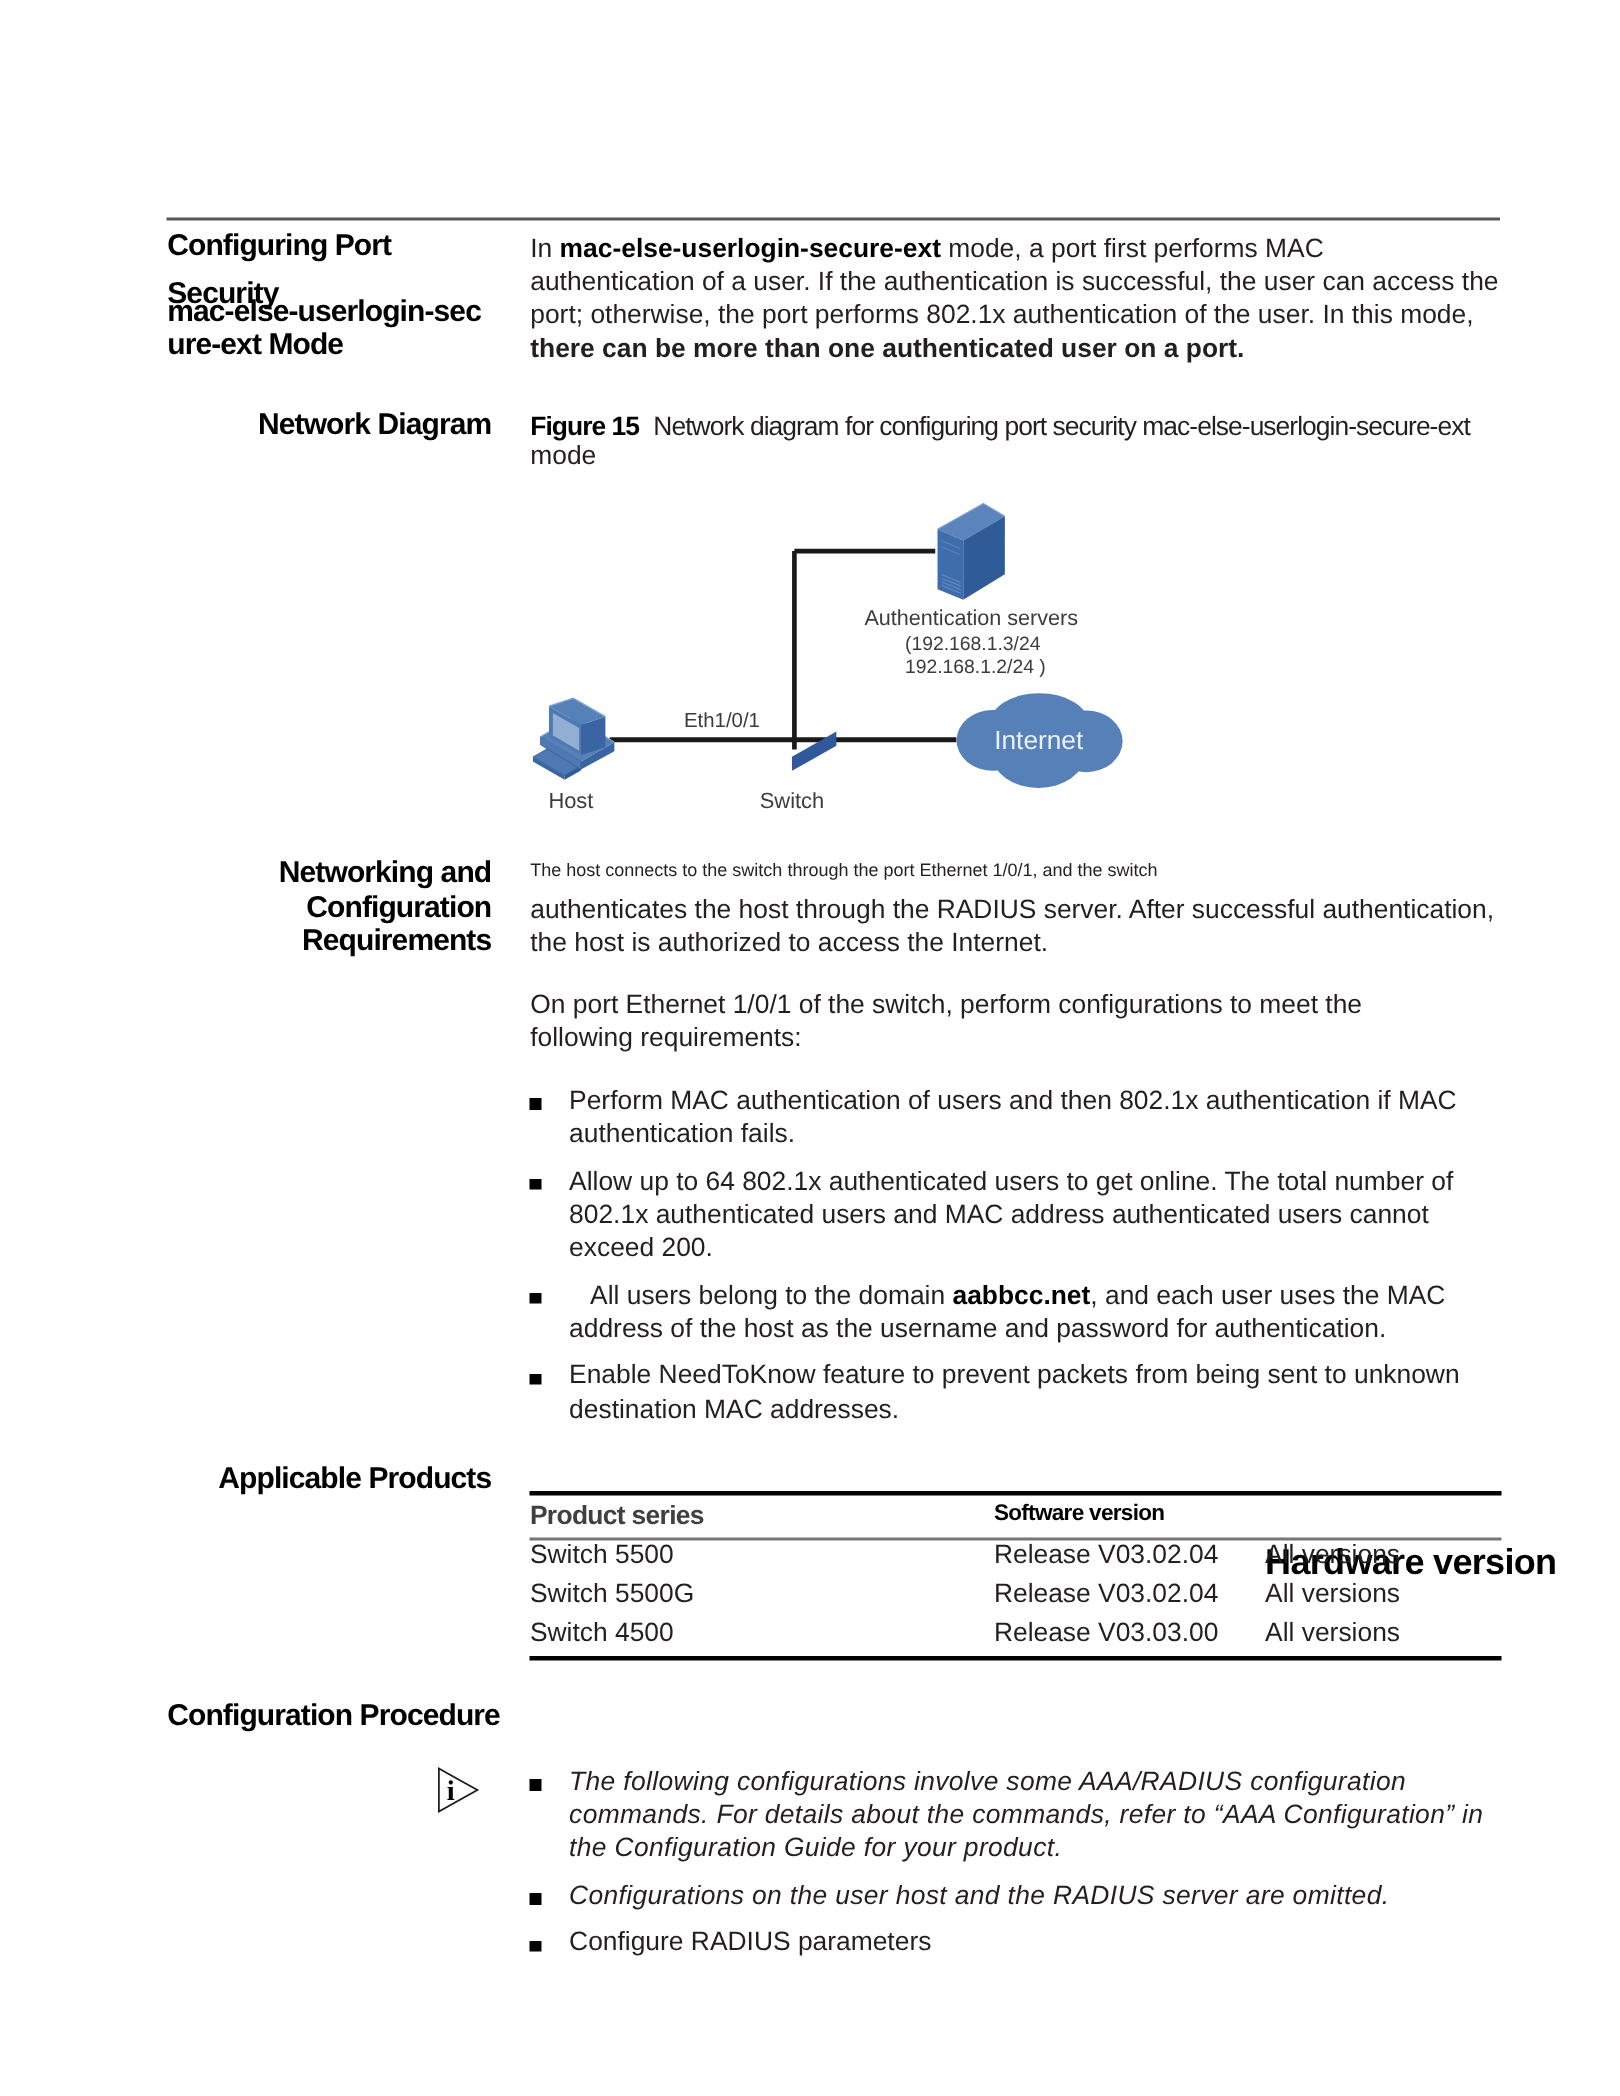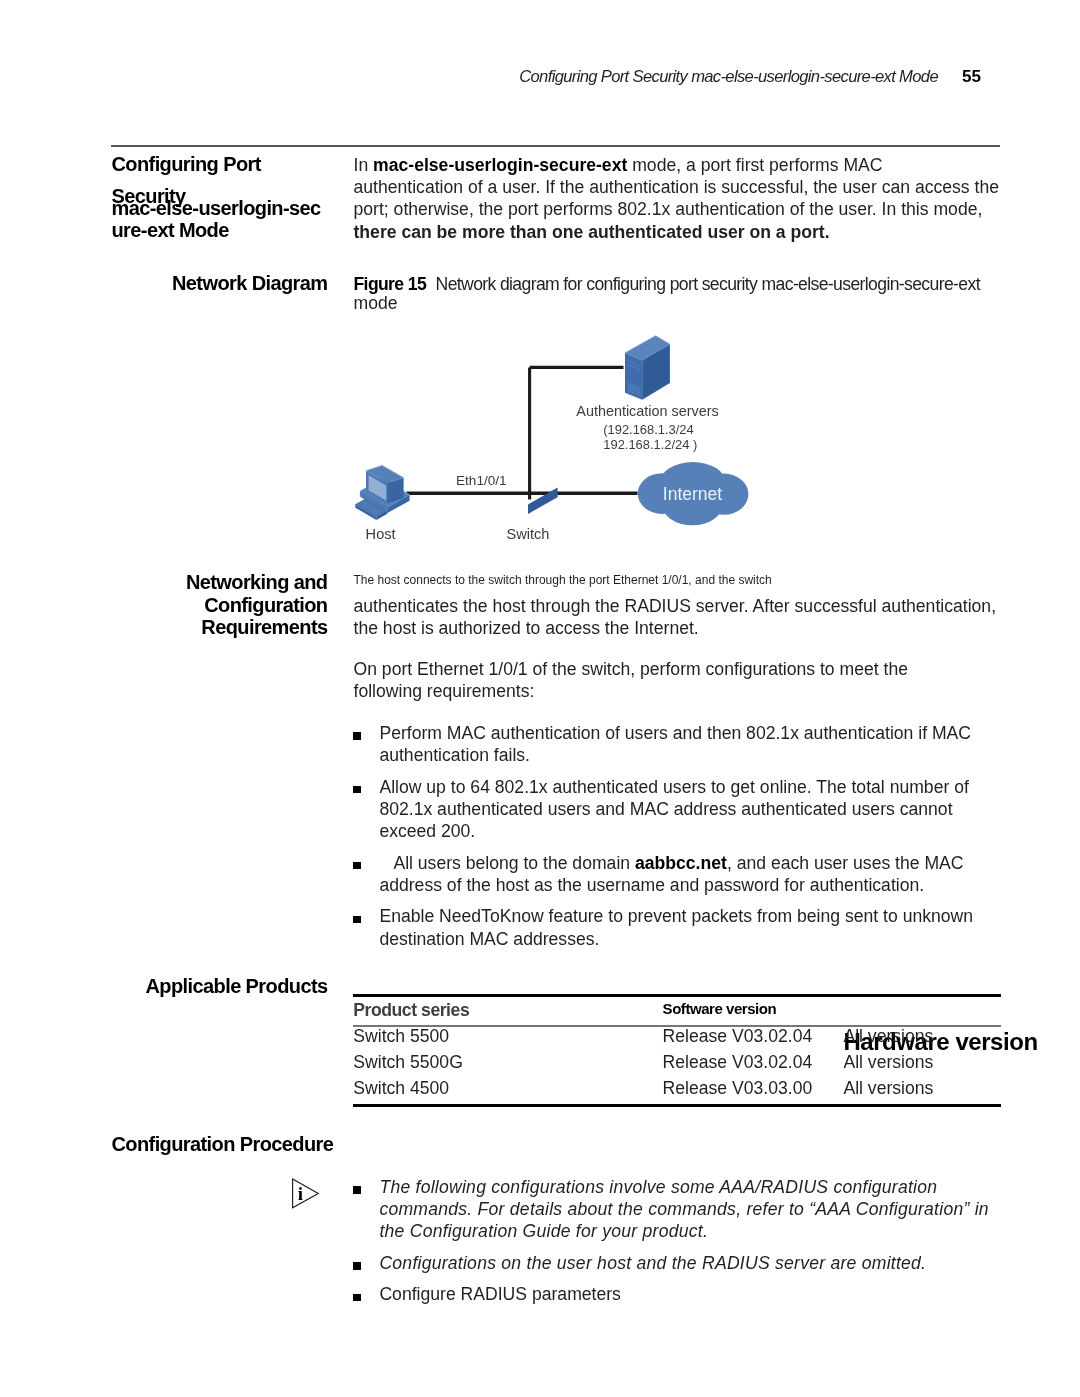--- a/index.html
+++ b/index.html
@@ -25,23 +25,20 @@
   .sq{position:absolute;width:7.6px;height:7.6px;background:#000;}
 
   
   .hrule{position:absolute;background:#000;}
 </style>
 </head>
 <body>
 
 <div class="page">
 
-  <div class="runhead">
-    <span class="ttl">Configuring Port Security mac-else-userlogin-secure-ext Mode</span><span class="pg">55</span>
-  </div>
   <div class="rule-top"></div>
 
   <div id="body-layer">
       <div class="lab" style="left: 111.5px; top: 152.7px; font-size: 20px;">Configuring Port</div>
       <div class="lab" style="left: 111.5px; top: 185px; font-size: 20px;">Security</div>
       <div class="lab" style="left: 111.5px; top: 197.2px; font-size: 20px;">mac-else-userlogin-sec</div>
       <div class="lab" style="left: 111.5px; top: 219.45px; font-size: 20px;">ure-ext Mode</div>
       <div class="ln" style="left: 353.5px; top: 154.802px; font-size: 17.6px;">In <b>mac-else-userlogin-secure-ext</b> mode, a port first performs MAC</div>
       <div class="ln" style="left: 353.5px; top: 177.052px; font-size: 17.6px;">authentication of a user. If the authentication is successful, the user can access the</div>
       <div class="ln" style="left: 353.5px; top: 199.302px; font-size: 17.6px;">port; otherwise, the port performs 802.1x authentication of the user. In this mode,</div>

